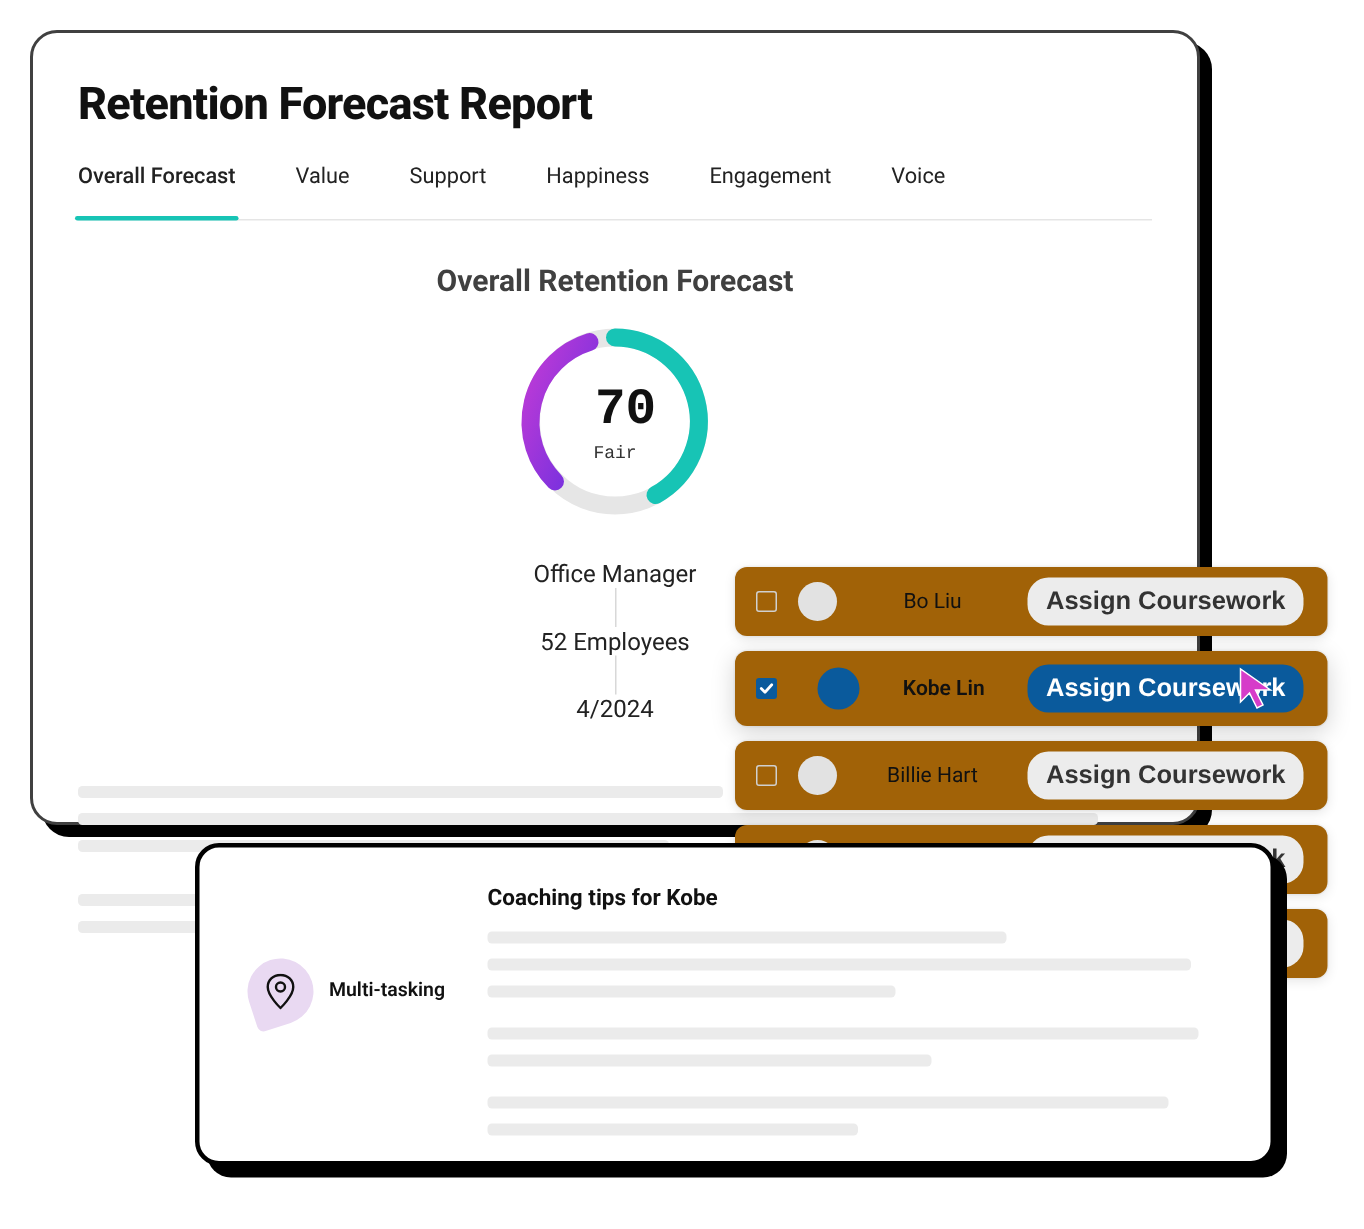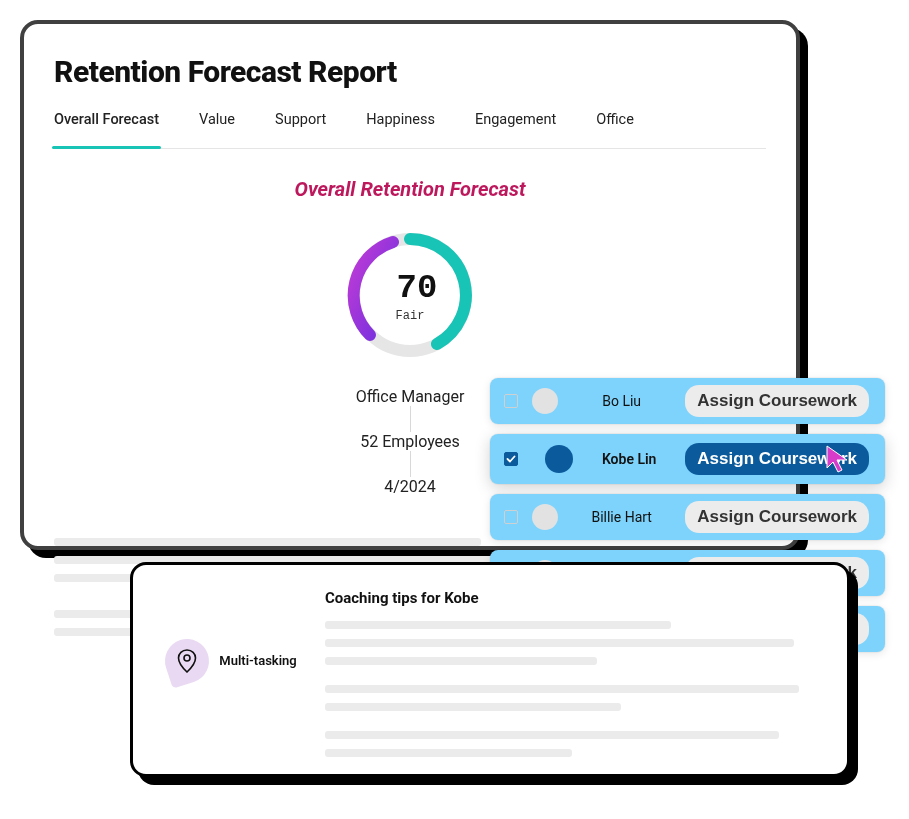--- a/index.html
+++ b/index.html
@@ -13,21 +13,21 @@
   }
 
   
   .report-card {
     position: absolute;
     top: 20px;
     left: 20px;
     width: 780px;
     height: 530px;
     background: #fff;
-    border: 4px solid #404040;
+    border: 2px solid #404040;
     border-radius: 18px;
     box-shadow: 8px 8px 0 0 #000;
     padding: 30px 30px 20px 30px;
   }
   .report-title {
     font-size: 30px;
     font-weight: 800;
     color: #111;
     letter-spacing: -0.5px;
   }
@@ -59,23 +59,22 @@
     border-radius: 2px;
   }
 
   .gauge-section {
     text-align: center;
     margin-top: 28px;
   }
   .gauge-heading {
     font-size: 20px;
     font-weight: 700;
-    color: #be185d;
-    margin-bottom: 24px;
-    font-style: italic;
+    color: #404040;
+    margin-bottom: 12px;
   }
   .gauge-wrap {
     display: inline-block;
     position: relative;
     width: 140px;
     height: 140px;
   }
   .gauge-score {
     position: absolute;
     top: 44px;
@@ -129,21 +128,21 @@
   .emp-list {
     position: absolute;
     top: 378px;
     left: 490px;
     width: 395px;
     display: flex;
     flex-direction: column;
     gap: 10px;
   }
   .emp-row {
-    background: #7dd3fc;
+    background: #a16207;
     border-radius: 8px;
     box-shadow: 0 2px 8px rgba(0,0,0,0.10), 0 0 0 1px rgba(0,0,0,0.03);
     height: 46px;
     display: flex;
     align-items: center;
     padding: 0 16px 0 14px;
     gap: 14px;
   }
   .emp-row.selected {
     box-shadow: 0 4px 16px rgba(0,0,0,0.18), 0 0 0 1px rgba(0,0,0,0.04);
@@ -266,21 +265,21 @@
 
 <div class="report-card">
   <h1 class="report-title">Retention Forecast Report</h1>
 
   <div class="tabs">
     <div class="tab active">Overall Forecast</div>
     <div class="tab">Value</div>
     <div class="tab">Support</div>
     <div class="tab">Happiness</div>
     <div class="tab">Engagement</div>
-    <div class="tab">Office</div>
+    <div class="tab">Voice</div>
   </div>
 
   <div class="gauge-section">
     <div class="gauge-heading">Overall Retention Forecast</div>
     <div class="gauge-wrap">
       <svg width="140" height="140" viewBox="0 0 140 140">
         <defs>
           <linearGradient id="grad1" x1="0" y1="0" x2="1" y2="1">
             <stop offset="0%" stop-color="#c23bd6"></stop>
             <stop offset="100%" stop-color="#6a2fe0"></stop>

